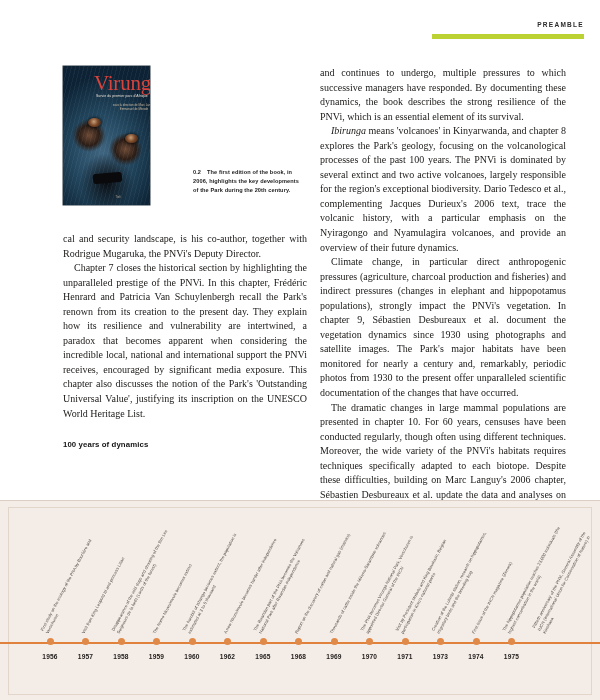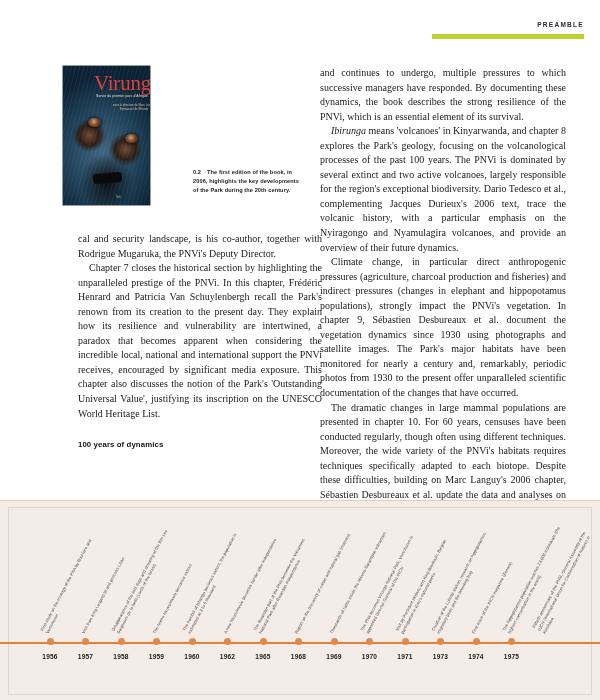--- a/index.html
+++ b/index.html
@@ -81,21 +81,21 @@
   }
 
   .caption{
     position:absolute;left:193px;top:168px;width:110px;
     font-family:"Liberation Sans",sans-serif;
     font-size:5.6px;line-height:1.62;font-weight:700;color:#1d1d1d;
     letter-spacing:.1px;
   }
   .caption .num{margin-right:6px;}
 
-  .body-left{position:absolute;left:78px;top:232px;width:244px;}
+  .body-left{position:absolute;left:63px;top:232px;width:244px;}
   .body-right{position:absolute;left:320px;top:66px;width:246px;}
 
   p.bt{
     margin:0;
     font-family:"Liberation Serif",serif;
     font-size:10px;line-height:1.455;
     text-align:justify;text-justify:inter-word;
     color:#1c1a18;
     hyphens:none;
   }

